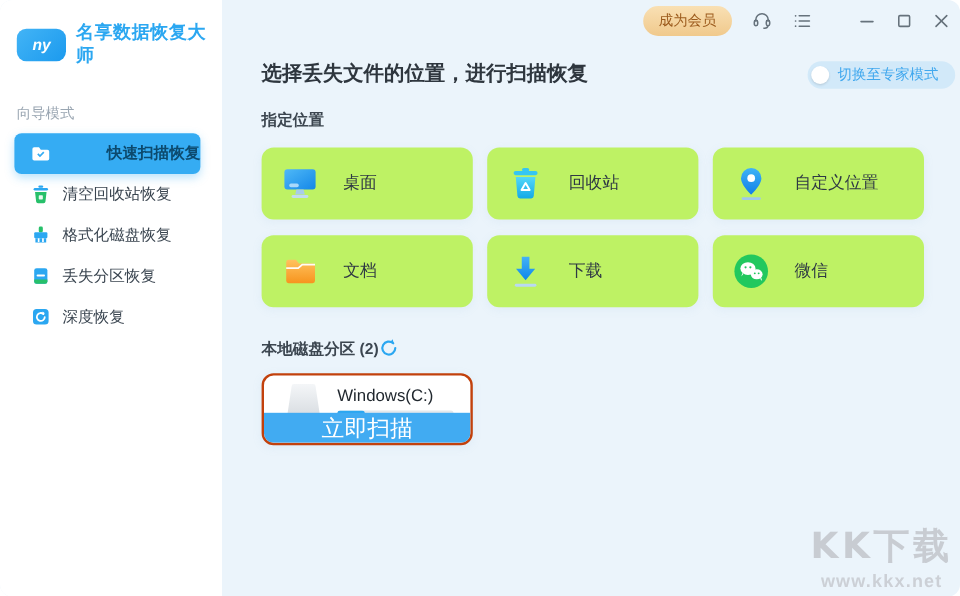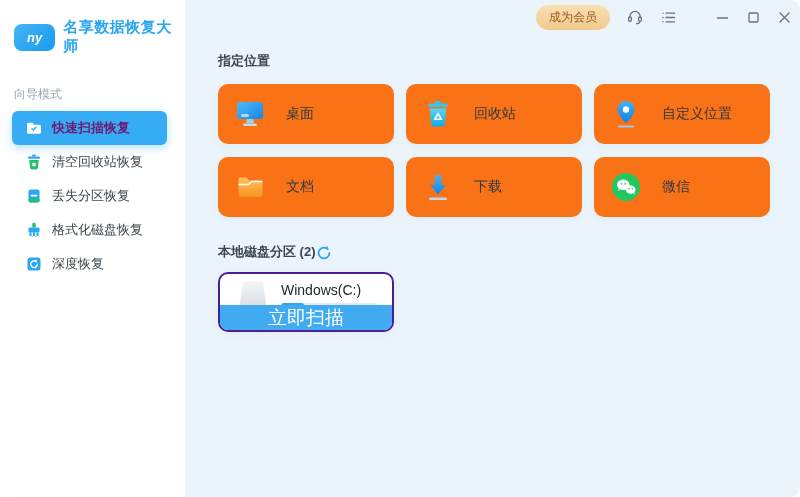--- a/index.html
+++ b/index.html
@@ -9,52 +9,52 @@
   
   .sidebar { width:185px; height:100%; background:#ffffff; flex:0 0 185px; }
   .logo-row { display:flex; align-items:center; gap:8px; padding:18px 0 0 14px; }
   .logo-mark { width:42px; height:27px; border-radius:8px; background:linear-gradient(135deg,#43b4f6,#1b9aee);
     color:#fff; font-weight:bold; font-style:italic; font-size:13px; display:flex; align-items:center; justify-content:center; }
   .logo-text { color:#2ba7f1; font-size:15px; font-weight:bold; letter-spacing:0.5px; }
   .nav-label { margin:30px 0 8px 14px; font-size:12px; color:#9aa6b2; }
   .nav { display:flex; flex-direction:column; }
   .nav-item { display:flex; align-items:center; gap:10px; height:34px; margin:0 18px 0 12px; padding-left:14px;
     border-radius:6px; font-size:13px; color:#3a4550; cursor:pointer; }
-  .nav-item.active { background:#35acf3; color:#701a75; font-weight:bold; box-shadow:0 3px 8px rgba(53,172,243,.35); }
+  .nav-item.active { background:#35acf3; color:#0c4a6e; font-weight:bold; box-shadow:0 3px 8px rgba(53,172,243,.35);justify-content:space-between; }
   .nav-item .ic { width:16px; height:16px; flex:0 0 16px; display:flex; }
 
   
   .main { position:relative; flex:1; height:100%; }
   .titlebar { display:flex; align-items:center; justify-content:flex-end; height:34px; padding-right:10px; gap:16px; }
   .member-pill { background:linear-gradient(180deg,#f9e0b4,#f0c98c); color:#9c5b1d; font-size:12px;
     padding:4px 13px; border-radius:999px; cursor:pointer; }
   .tb-icon { display:flex; align-items:center; justify-content:center; cursor:pointer; }
   .tb-gap { width:6px; }
 
   .content { padding:0 32px 0 33px; }
   .page-head { position:relative; margin-top:16px; }
   .page-title { font-size:17px; font-weight:bold; color:#2e363e; }
   .expert-toggle { position:absolute; right:-26px; top:1px; display:flex; align-items:center; gap:7px;
     background:#d2e9f9; border-radius:999px; padding:3px 14px 3px 3px; cursor:pointer; }
   .expert-toggle .knob { width:15px; height:15px; border-radius:50%; background:#fff; box-shadow:0 1px 2px rgba(0,0,0,.12); }
   .expert-toggle .t-label { font-size:12px; color:#41a8ee; }
 
   .section-label { margin-top:18px; font-size:13px; color:#3c4650; font-weight:bold; }
   .cards-grid { margin-top:14px; display:grid; grid-template-columns:repeat(3,176px); grid-auto-rows:60px; gap:13px 12px; }
-  .loc-card { background:#f97316; border-radius:10px; display:flex; align-items:center; cursor:pointer;
+  .loc-card { background:#bef264; border-radius:10px; display:flex; align-items:center; cursor:pointer;
     box-shadow:0 2px 8px rgba(140,175,205,.10); }
   .loc-card .card-ic { width:32px; display:flex; justify-content:center; margin-left:16px; }
   .loc-card .card-label { margin-left:20px; font-size:14px; color:#2f3944; }
 
-  .partitions-head { margin-top:26px; display:flex; align-items:flex-end; }
+  .partitions-head { margin-top:26px; display:flex; align-items:flex-start; }
   .refresh-btn { display:flex; cursor:pointer; }
   .disk-row { margin-top:11px; display:flex; gap:12px; }
   .disk-card { position:relative; width:176px; height:60px; background:#fff; border-radius:10px; overflow:hidden;
     display:flex; align-items:center; cursor:pointer; box-shadow:0 2px 8px rgba(140,175,205,.10); }
-  .disk-card.selected { border:2px solid #4c1d95; }
+  .disk-card.selected { border:2px solid #c2410c; }
   .disk-ic { margin-left:13px; flex:0 0 40px; display:flex; }
   .disk-info { margin-left:8px; flex:1; padding:9px 14px 0 0; align-self:flex-start; }
   .disk-name { font-size:14px; color:#20272e; line-height:15px; }
   .disk-bar { margin-top:5px; height:5px; border-radius:3px; background:#e4e8eb; overflow:hidden; }
   .disk-bar .fill { height:100%; border-radius:3px; background:#2ba7f1; }
   .disk-usage { margin-top:4px; font-size:12px; color:#9aa5ad; }
   .scan-overlay { position:absolute; left:0; right:0; bottom:0; height:25px; background:#41abf2;
     display:flex; align-items:center; justify-content:center; color:#fff; font-size:19px; cursor:pointer; }
 
   .watermark { position:absolute; right:8px; bottom:4px; text-align:center; pointer-events:none; }
@@ -93,37 +93,37 @@
               <path d="M3.2 6h9.6l-.9 8a1.6 1.6 0 0 1-1.6 1.4H5.7A1.6 1.6 0 0 1 4.1 14z" fill="#27c06a"></path>
               <rect x="6.3" y="8.8" width="3.4" height="3.4" rx="0.6" fill="#fff" opacity="0.9"></rect>
             </svg>
         </span>
         <span>清空回收站恢复</span>
       </div>
 
       <div class="nav-item">
         <span class="ic">
           <svg viewBox="0 0 16 16" width="16" height="16">
+              <rect x="6.3" y="0.8" width="3.4" height="5" rx="1.2" fill="#27c06a"></rect>
+              <rect x="2.5" y="5.5" width="11" height="5" rx="1" fill="#2ba7f1"></rect>
+              <path d="M3.5 10.5h2v4h1.4v-4h2.2v4h1.4v-4h2v3.5h-9z" fill="#2ba7f1"></path>
+            </svg>
+        </span>
+        <span>格式化磁盘恢复</span>
+      </div>
+
+      <div class="nav-item">
+        <span class="ic">
+          <svg viewBox="0 0 16 16" width="16" height="16">
               <rect x="2.5" y="1.5" width="11" height="13" rx="2" fill="#2ba7f1"></rect>
               <rect x="4.5" y="6.8" width="7" height="1.6" rx="0.8" fill="#fff"></rect>
               <path d="M2.5 11h11v1.5a2 2 0 0 1-2 2h-7a2 2 0 0 1-2-2z" fill="#27c06a"></path>
             </svg>
         </span>
         <span>丢失分区恢复</span>
-      </div>
-
-      <div class="nav-item">
-        <span class="ic">
-          <svg viewBox="0 0 16 16" width="16" height="16">
-              <rect x="6.3" y="0.8" width="3.4" height="5" rx="1.2" fill="#27c06a"></rect>
-              <rect x="2.5" y="5.5" width="11" height="5" rx="1" fill="#2ba7f1"></rect>
-              <path d="M3.5 10.5h2v4h1.4v-4h2.2v4h1.4v-4h2v3.5h-9z" fill="#2ba7f1"></path>
-            </svg>
-        </span>
-        <span>格式化磁盘恢复</span>
       </div>
 
       <div class="nav-item">
         <span class="ic">
           <svg viewBox="0 0 16 16" width="16" height="16">
               <rect x="1.5" y="1.5" width="13" height="13" rx="3" fill="#2ba7f1"></rect>
               <path d="M11.3 8.2a3.3 3.3 0 1 1-1.1-2.5" stroke="#fff" stroke-width="1.5" fill="none" stroke-linecap="round"></path>
               <path d="M9.6 3.6l1.8 1.4-2.2 1z" fill="#fff"></path>
             </svg>
         </span>
@@ -173,20 +173,27 @@
             <g stroke="#66727c" stroke-width="1.3" stroke-linecap="round">
               <line x1="3" y1="3" x2="12" y2="12"></line>
               <line x1="12" y1="3" x2="3" y2="12"></line>
             </g>
           </svg>
       </span>
     </div>
 
     <div class="content">
 
+      <div class="page-head">
+        <h1 class="page-title">选择丢失文件的位置，进行扫描恢复</h1>
+        <div class="expert-toggle">
+          <span class="knob"></span>
+          <span class="t-label">切换至专家模式</span>
+        </div>
+      </div>
 
       <div class="section-label">指定位置</div>
 
       <div class="cards-grid">
 
         <div class="loc-card">
           <span class="card-ic">
             <svg width="28" height="26" viewBox="0 0 28 26">
                 <defs>
                   <linearGradient id="gmon" x1="0" y1="0" x2="1" y2="1">
@@ -322,15 +329,19 @@
               </span>
           </span>
           <span class="scan-overlay">立即扫描</span>
         </div>
 
 
       </div>
 
     </div>
 
+    <div class="watermark">
+      <div class="wm-title">KK下载</div>
+      <div class="wm-url">www.kkx.net</div>
+    </div>
 
   </main>
 </div>
 
 </body></html>

